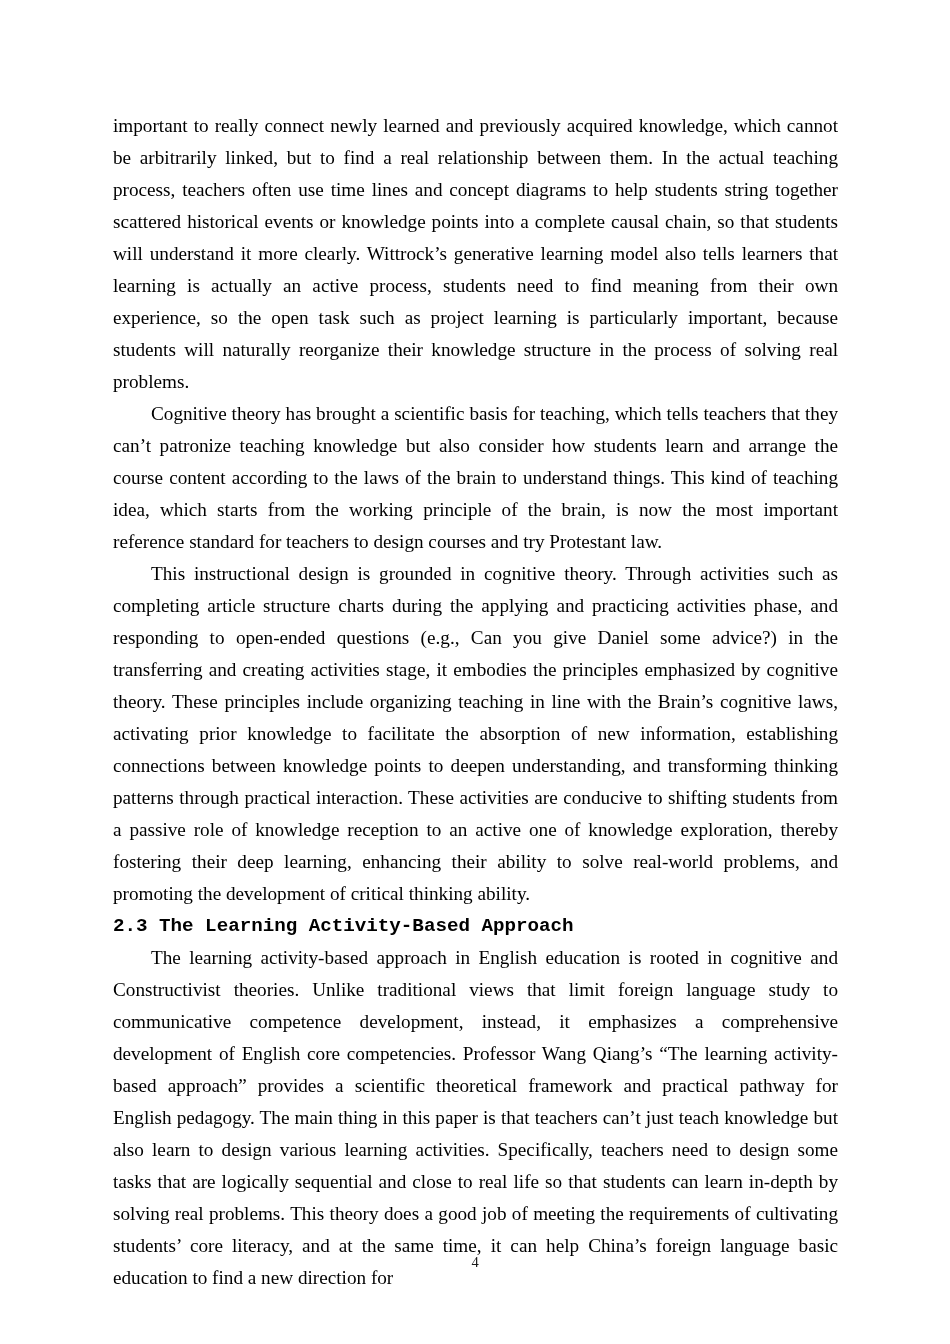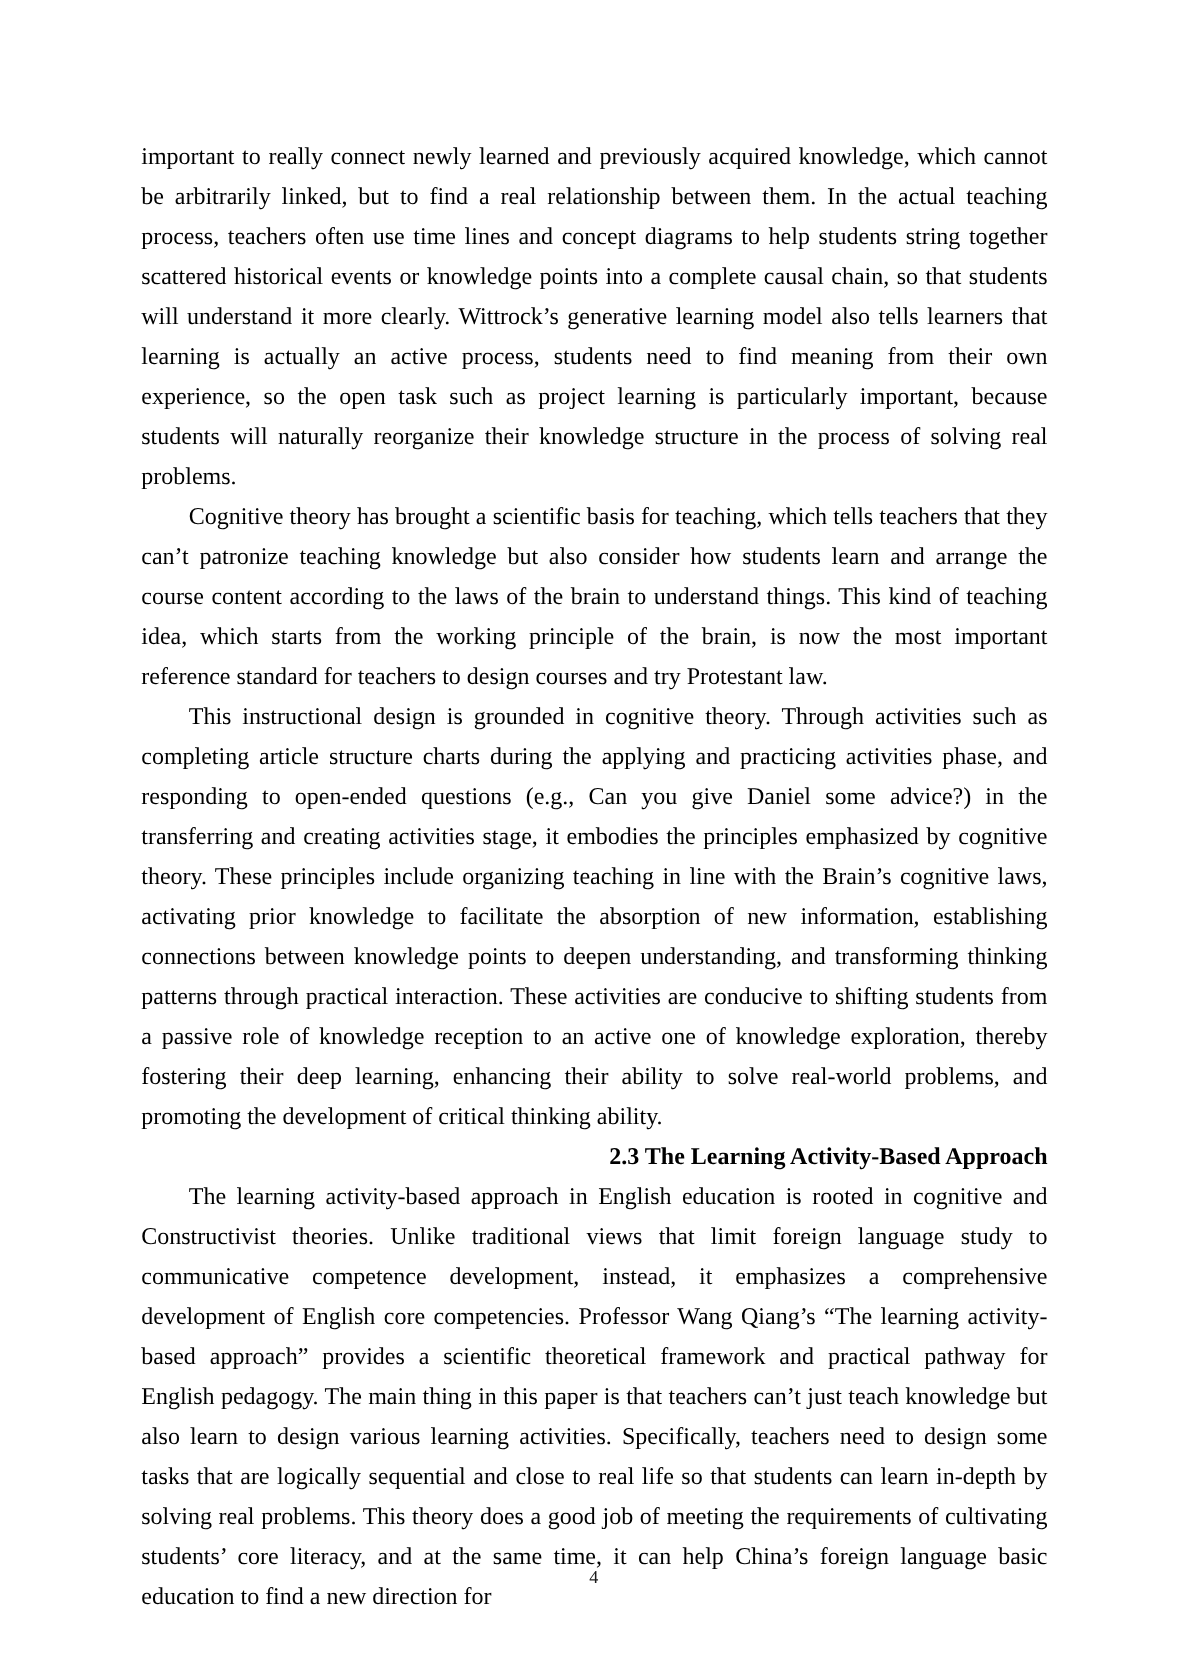--- a/index.html
+++ b/index.html
@@ -42,21 +42,22 @@
     font-weight: normal;
   }
   p.indent {
     text-indent: 38px;
   }
   h2.section-heading {
     margin: 0;
     font-size: 19.2px;
     line-height: 32px;
     font-weight: bold;
-    text-align: right;
+    text-align: left;
+    font-family: Liberation Mono, monospace;
   }
   .page-number {
     position: absolute;
     left: 0;
     top: 1253px;
     width: 950px;
     text-align: center;
     font-size: 14.5px;
     line-height: 18px;
     color: #1a1a1a;

